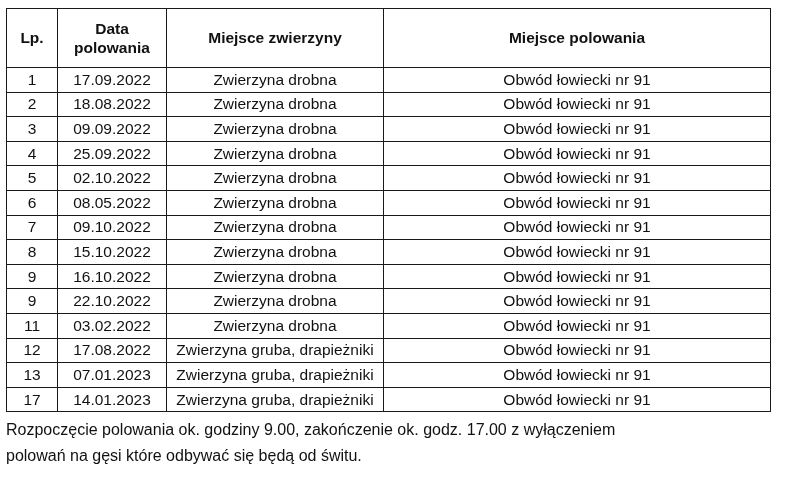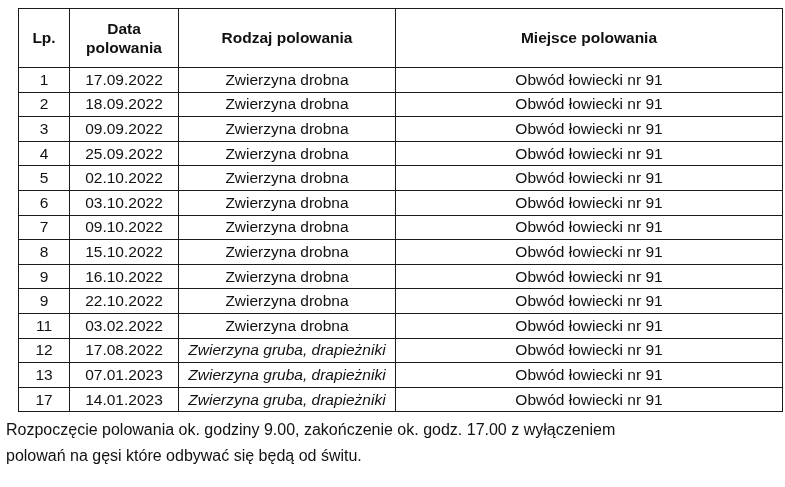--- a/index.html
+++ b/index.html
@@ -16,21 +16,21 @@
     overflow: hidden;
   }
   .page {
     position: relative;
     width: 785px;
     height: 487px;
     box-sizing: border-box;
   }
   table.hunt-table {
     position: absolute;
-    left: 18px;
+    left: 6px;
     top: 8px;
     width: 744px;
     border-collapse: collapse;
     table-layout: fixed;
   }
   table.hunt-table td,
   table.hunt-table th {
     border: 1px solid #1a1a1a;
     text-align: center;
     vertical-align: middle;
@@ -48,21 +48,21 @@
     font-size: 15.5px;
     height: 23.6px;
     padding: 0 2px;
   }
   .col-lp { width: 46px; }
   .col-date { width: 104px; }
   .col-kind { width: 212px; }
   .col-place { width: 382px; }
 
   td.kind-small { font-size: 15.5px; }
-  td.kind-big { font-size: 14px; font-style: italic; }
+  td.kind-big { font-size: 14px; }
 
   .note {
     position: absolute;
     left: 6px;
     top: 417px;
     width: 746px;
     font-size: 16px;
     line-height: 1.62;
     color: #111;
     text-align: justify;
@@ -75,34 +75,34 @@
 </head>
 <body>
 
 <div class="page">
 
   <table class="hunt-table">
     <thead>
       <tr>
         <th class="col-lp">Lp.</th>
         <th class="col-date">Data polowania</th>
-        <th class="col-kind">Rodzaj polowania</th>
+        <th class="col-kind">Miejsce zwierzyny</th>
         <th class="col-place">Miejsce polowania</th>
       </tr>
     </thead>
     <tbody id="table-body">
         <tr>
           <td class="col-lp">1</td>
           <td class="col-date">17.09.2022</td>
           <td class="col-kind kind-small">Zwierzyna drobna</td>
           <td class="col-place">Obwód łowiecki nr 91</td>
         </tr>
         <tr>
           <td class="col-lp">2</td>
-          <td class="col-date">18.09.2022</td>
+          <td class="col-date">18.08.2022</td>
           <td class="col-kind kind-small">Zwierzyna drobna</td>
           <td class="col-place">Obwód łowiecki nr 91</td>
         </tr>
         <tr>
           <td class="col-lp">3</td>
           <td class="col-date">09.09.2022</td>
           <td class="col-kind kind-small">Zwierzyna drobna</td>
           <td class="col-place">Obwód łowiecki nr 91</td>
         </tr>
         <tr>
@@ -112,21 +112,21 @@
           <td class="col-place">Obwód łowiecki nr 91</td>
         </tr>
         <tr>
           <td class="col-lp">5</td>
           <td class="col-date">02.10.2022</td>
           <td class="col-kind kind-small">Zwierzyna drobna</td>
           <td class="col-place">Obwód łowiecki nr 91</td>
         </tr>
         <tr>
           <td class="col-lp">6</td>
-          <td class="col-date">03.10.2022</td>
+          <td class="col-date">08.05.2022</td>
           <td class="col-kind kind-small">Zwierzyna drobna</td>
           <td class="col-place">Obwód łowiecki nr 91</td>
         </tr>
         <tr>
           <td class="col-lp">7</td>
           <td class="col-date">09.10.2022</td>
           <td class="col-kind kind-small">Zwierzyna drobna</td>
           <td class="col-place">Obwód łowiecki nr 91</td>
         </tr>
         <tr>

